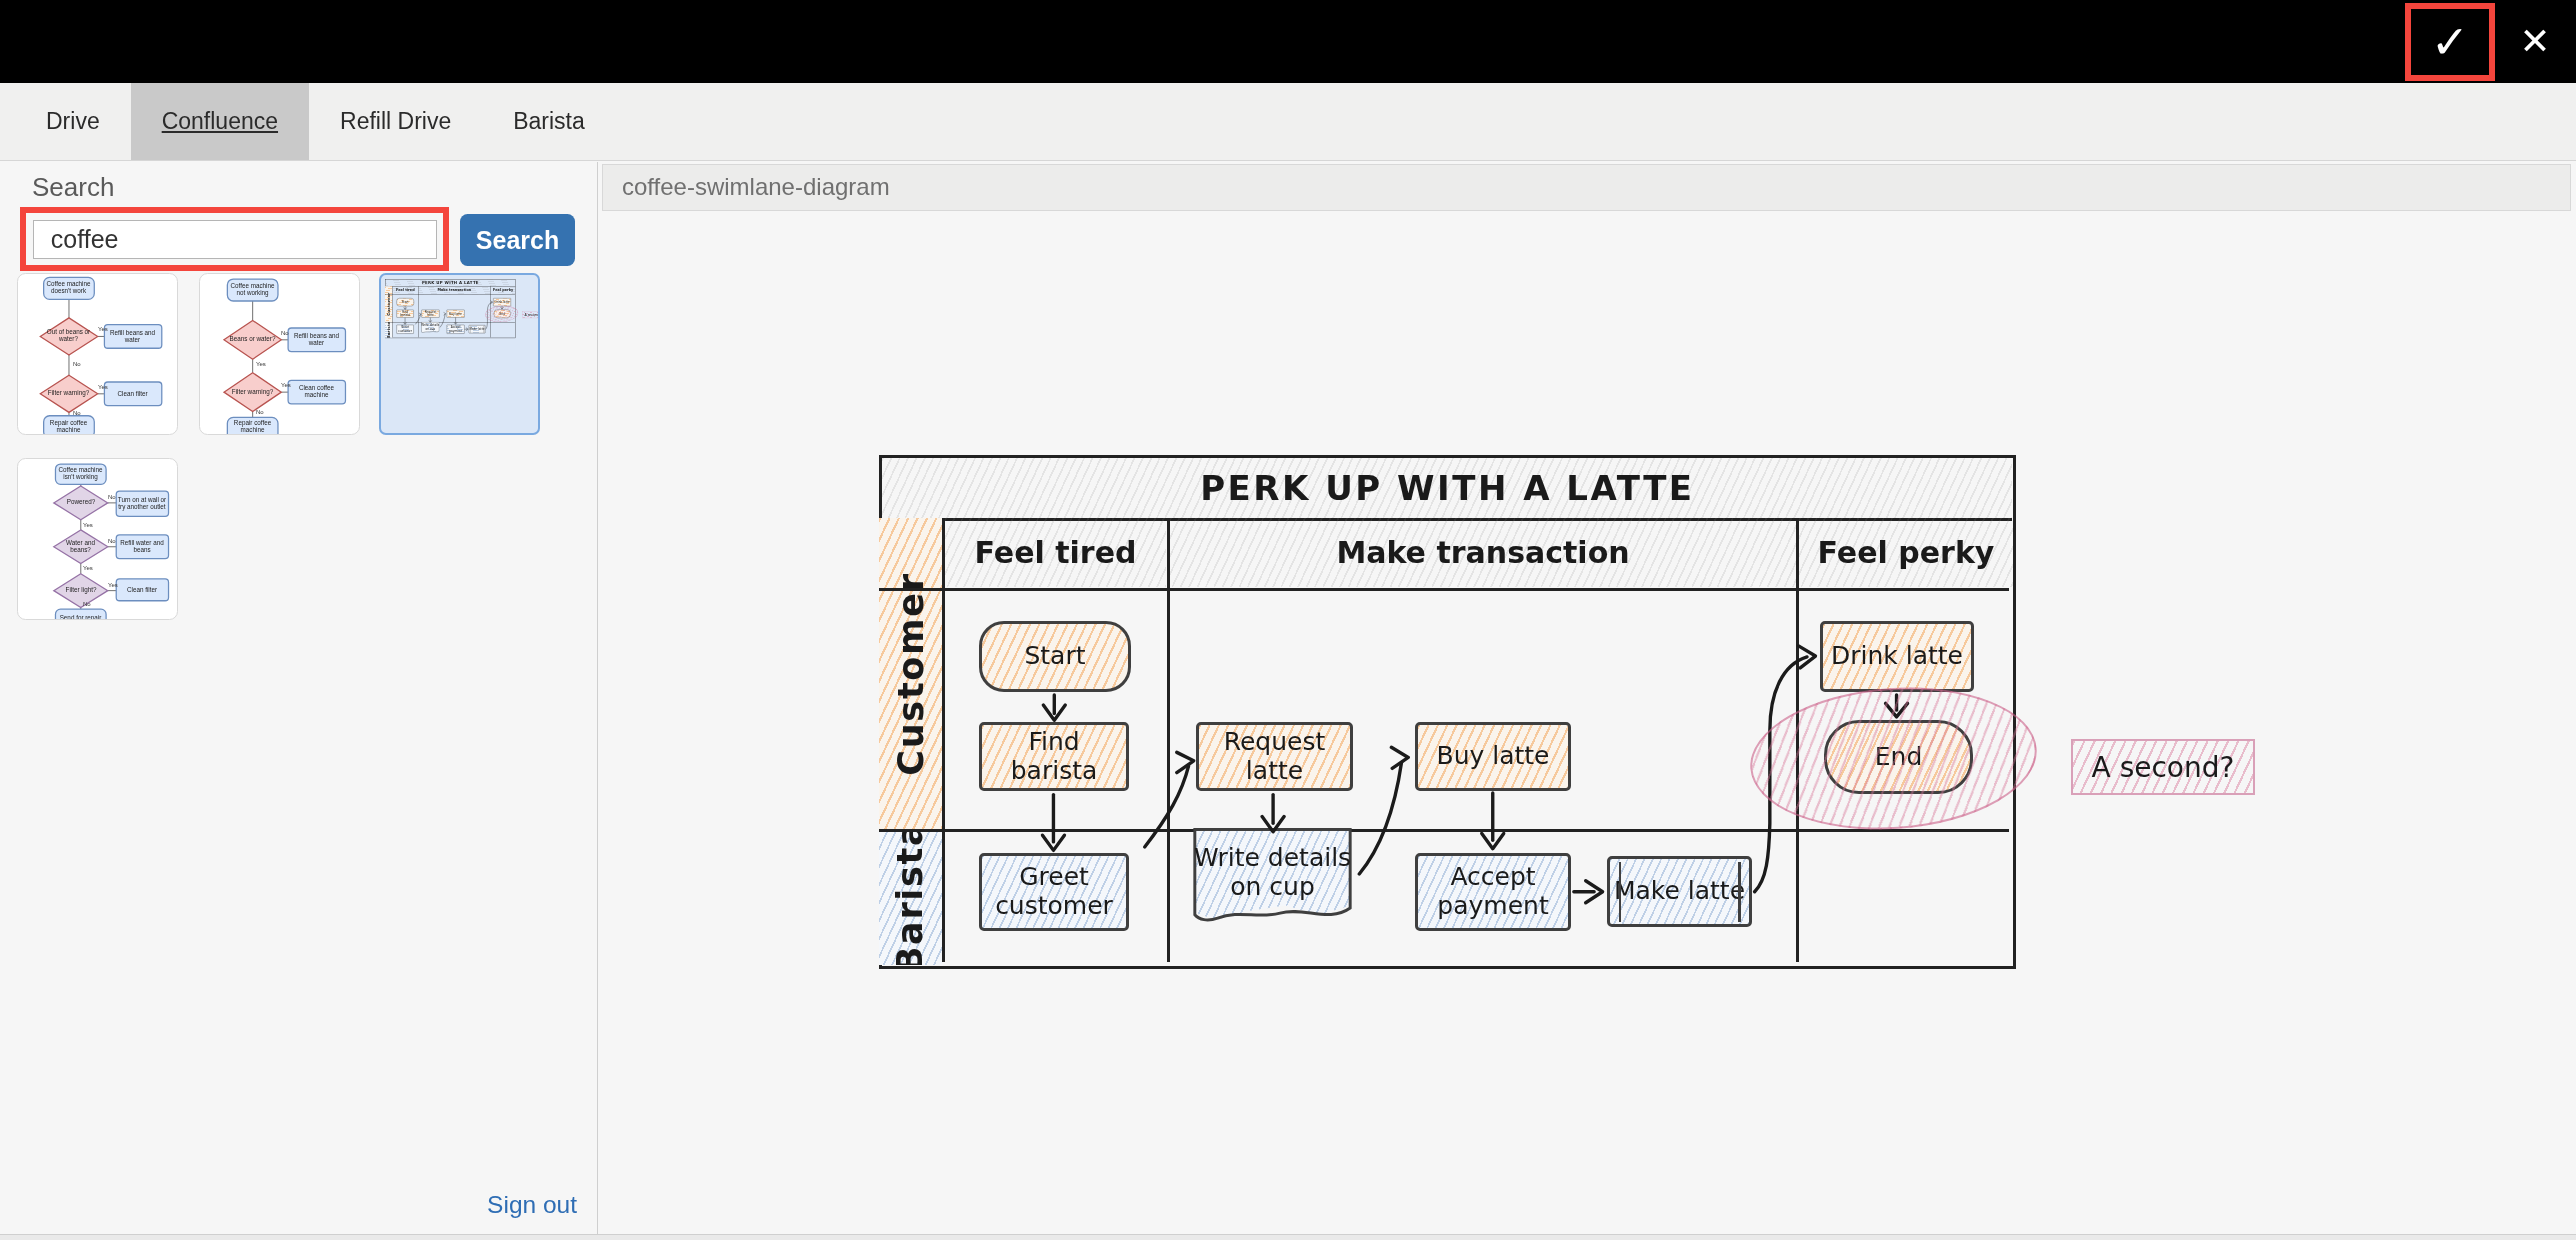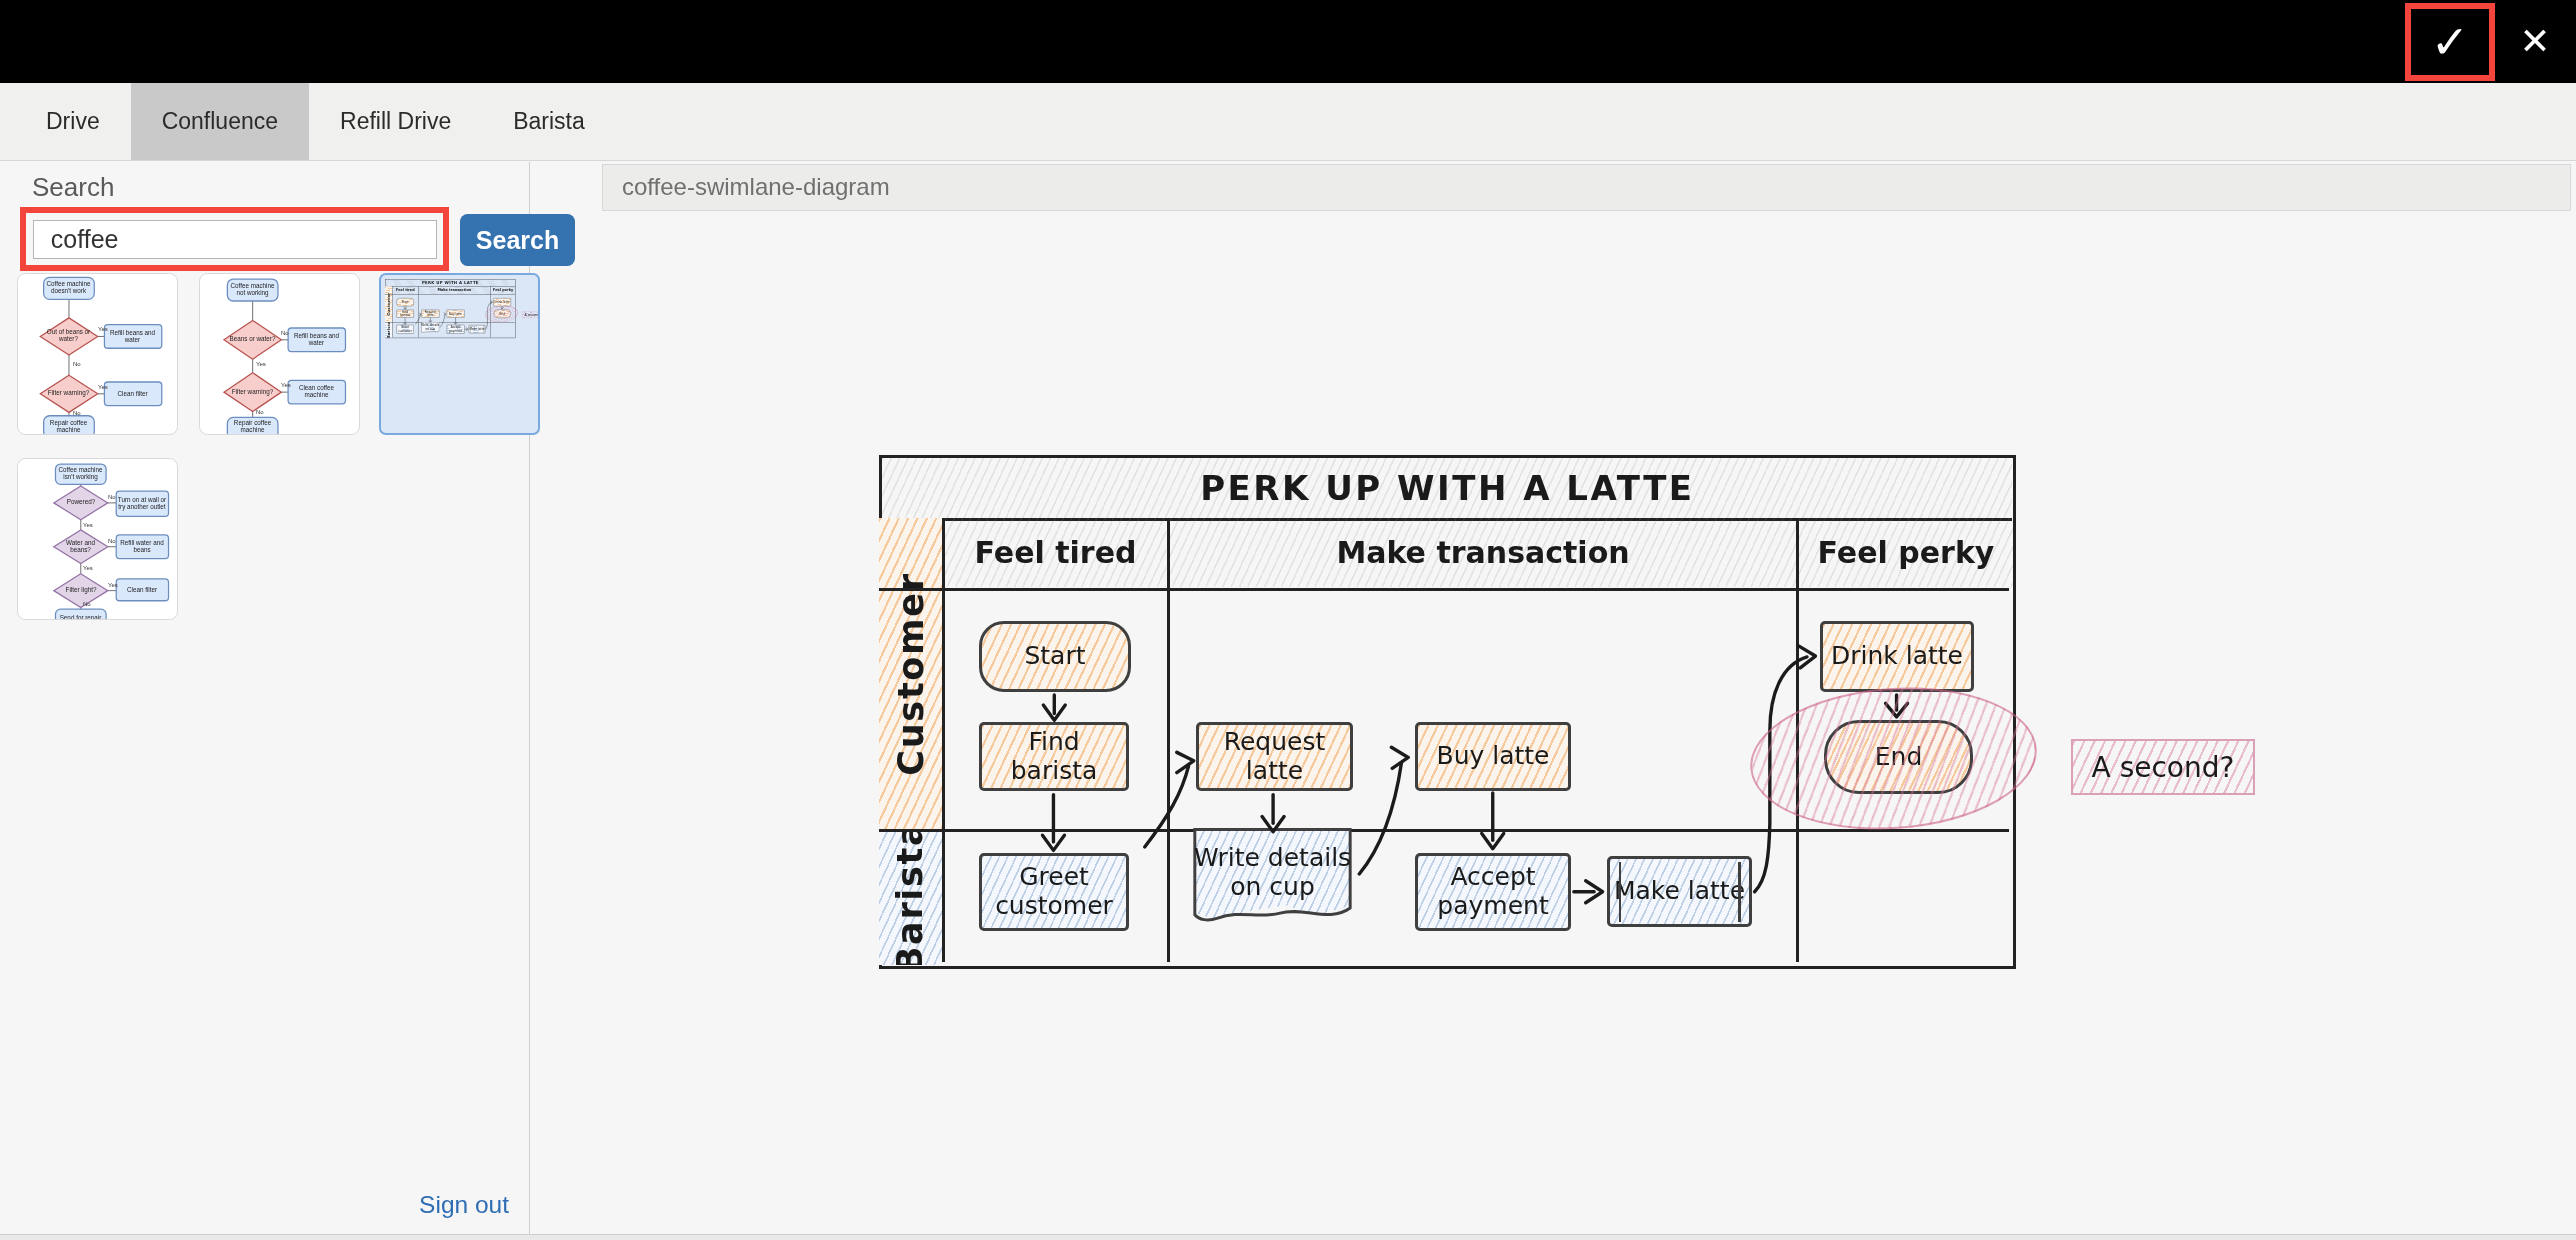--- a/index.html
+++ b/index.html
@@ -11,24 +11,24 @@
   .topbar{left:0;top:0;width:2576px;height:83px;background:#000;}
   .confirm-btn{left:2405px;top:3.4px;width:90px;height:78px;border:6px solid #f4453c;
        display:flex;align-items:center;justify-content:center;color:#fff;font-size:46px;cursor:pointer;}
   .close-btn{left:2508px;top:15px;width:54px;height:52px;display:flex;align-items:center;
        justify-content:center;color:#fff;font-size:37px;cursor:pointer;}
 
   
   .tabbar{left:0;top:83px;width:2576px;height:78px;background:#f0f0ef;
        border-bottom:1.7px solid #d6d6d6;display:flex;align-items:stretch;padding-left:15px;}
   .tab{display:flex;align-items:center;padding:0 31px;font-size:23px;color:#2b2b2b;cursor:pointer;}
-  .tab.selected{background:#c9c9c9;}
-
-  
-  .left-panel{left:0;top:162px;width:530px;height:1072px;background:#f6f6f6;
+  .tab.selected{background:#c9c9c9;text-decoration:underline;}
+
+  
+  .left-panel{left:0;top:162px;width:598px;height:1072px;background:#f6f6f6;
        border-right:1.7px solid #cfcfcf;}
   .search-label{left:32px;top:10px;font-size:26px;color:#5a5a5a;}
   .search-hl{left:20px;top:45px;width:429px;height:64px;border:6px solid #f4453c;}
   .search-input{position:absolute;left:6.8px;top:6.8px;width:404px;height:39px;border:1.7px solid #b5b5b5;
        background:#fff;font-size:25px;color:#333;padding:0 0 0 17px;outline:none;
        font-family:"Liberation Sans",sans-serif;box-sizing:border-box;}
   .search-btn{left:460px;top:52px;width:115px;height:52px;background:#3572b0;border:none;
        border-radius:7.6px;color:#fff;font-weight:bold;font-size:25px;cursor:pointer;
        font-family:"Liberation Sans",sans-serif;}
   .signout{right:20px;top:1029px;font-size:24.5px;color:#2e6db4;cursor:pointer;text-decoration:none;}

